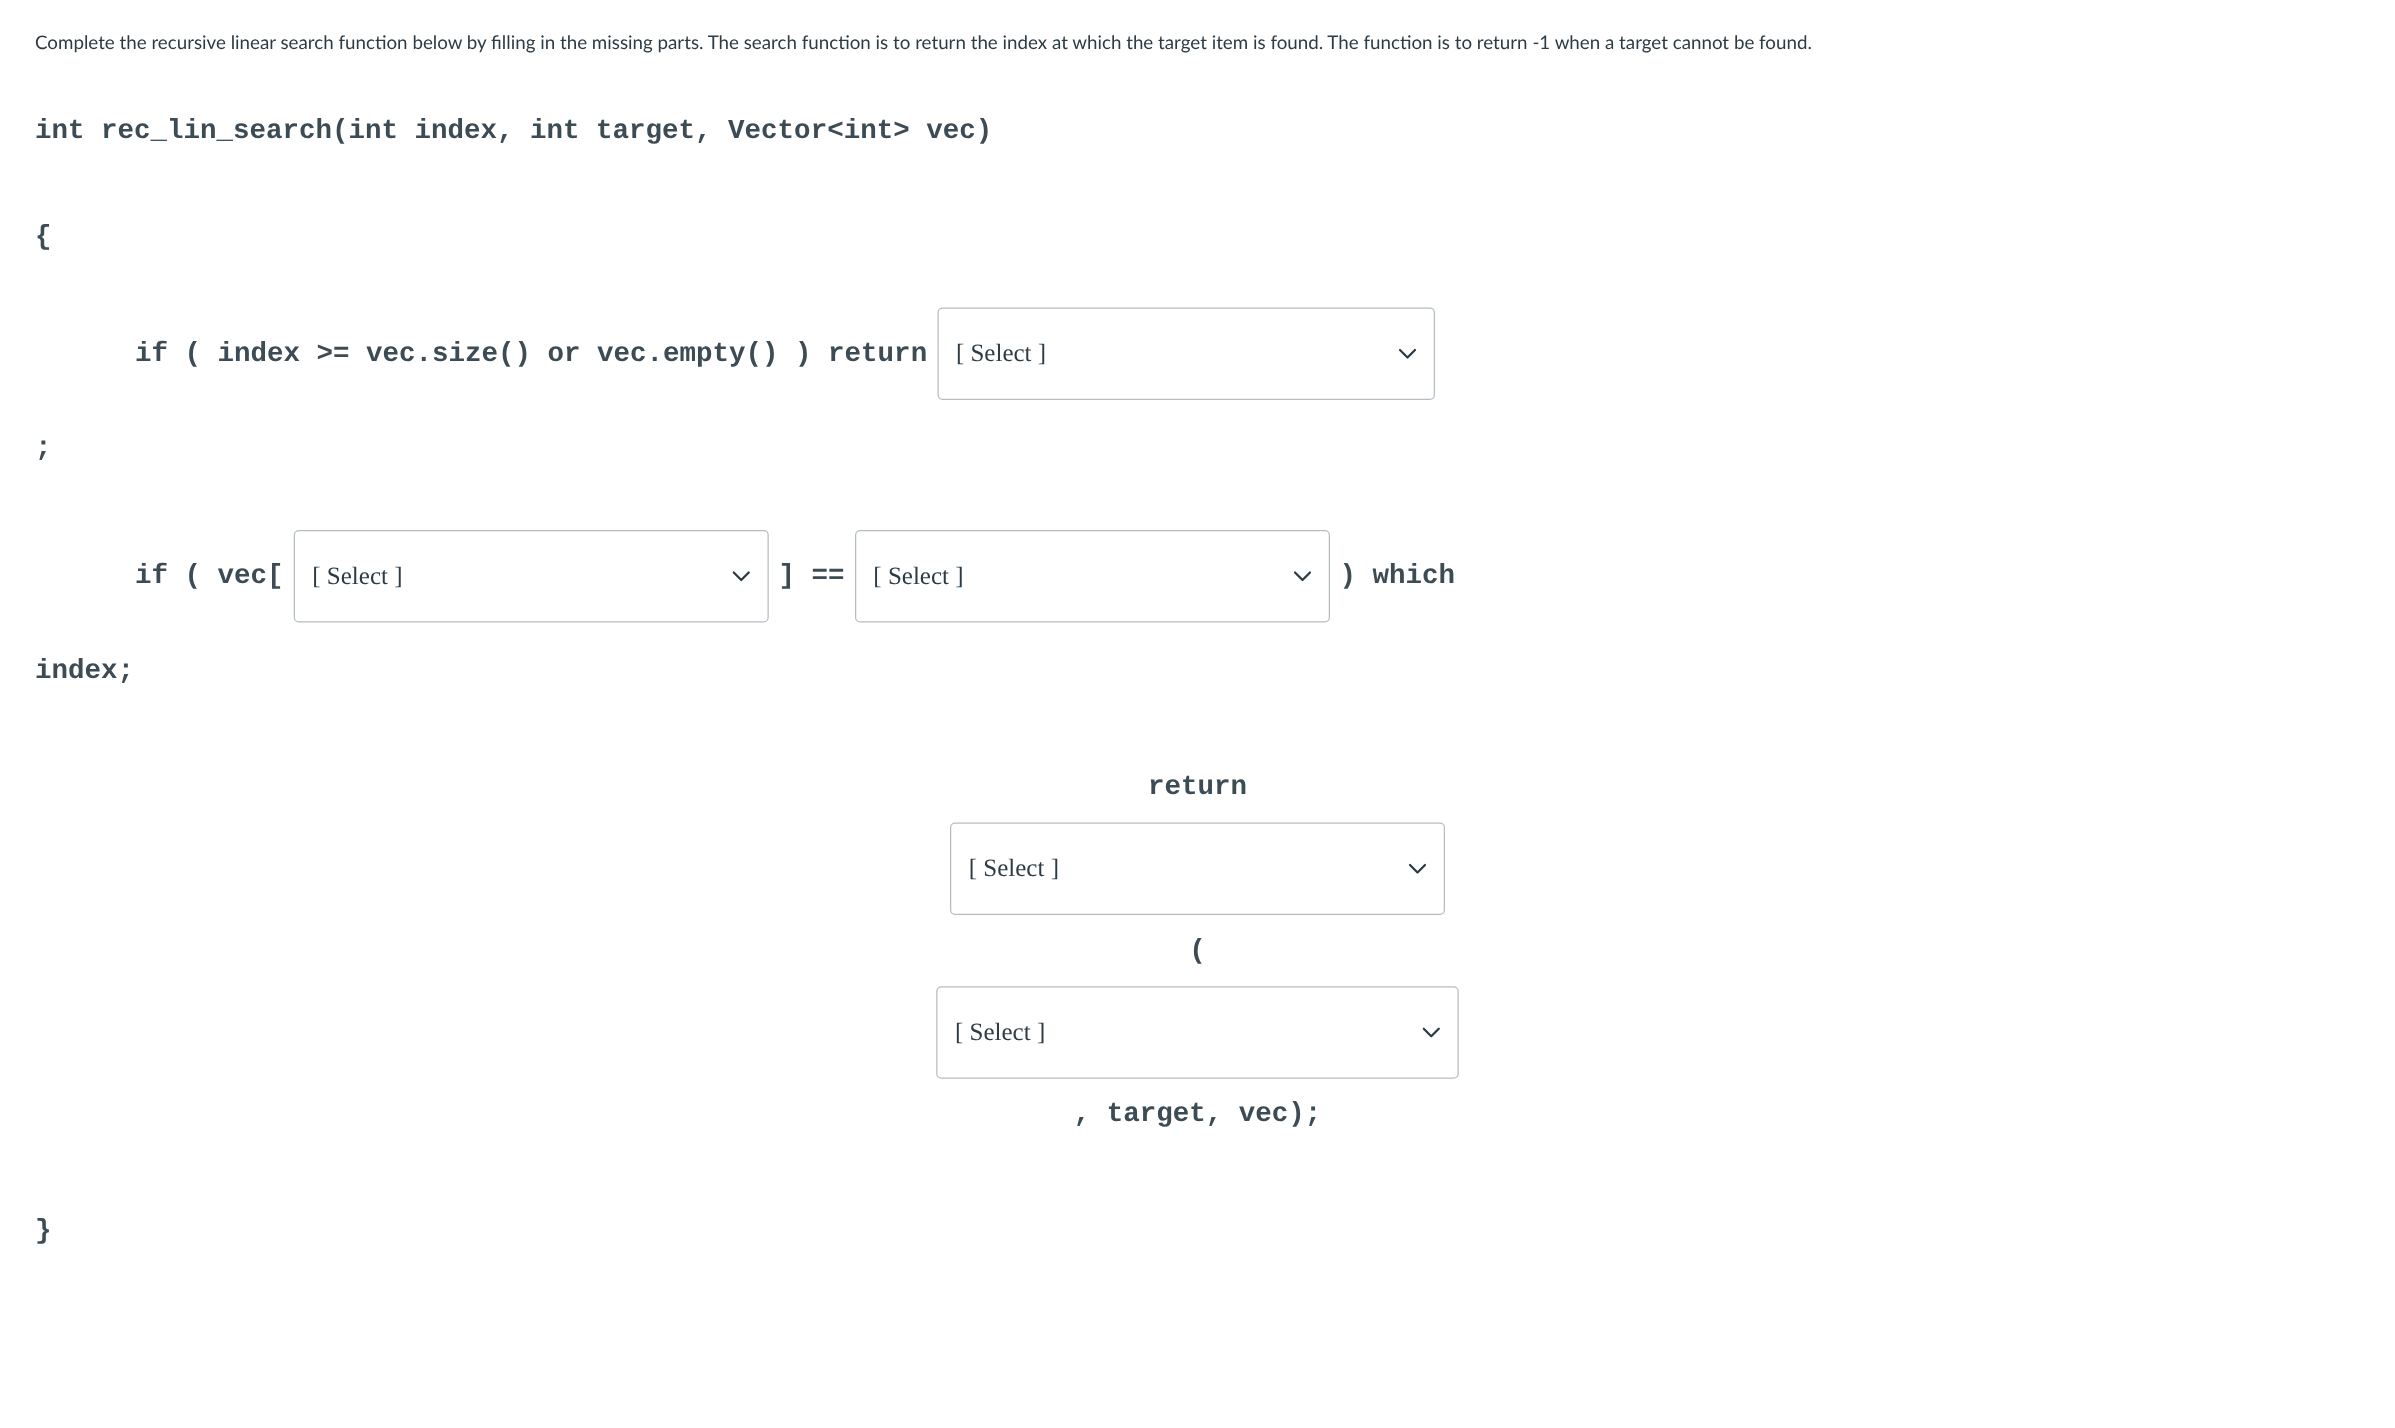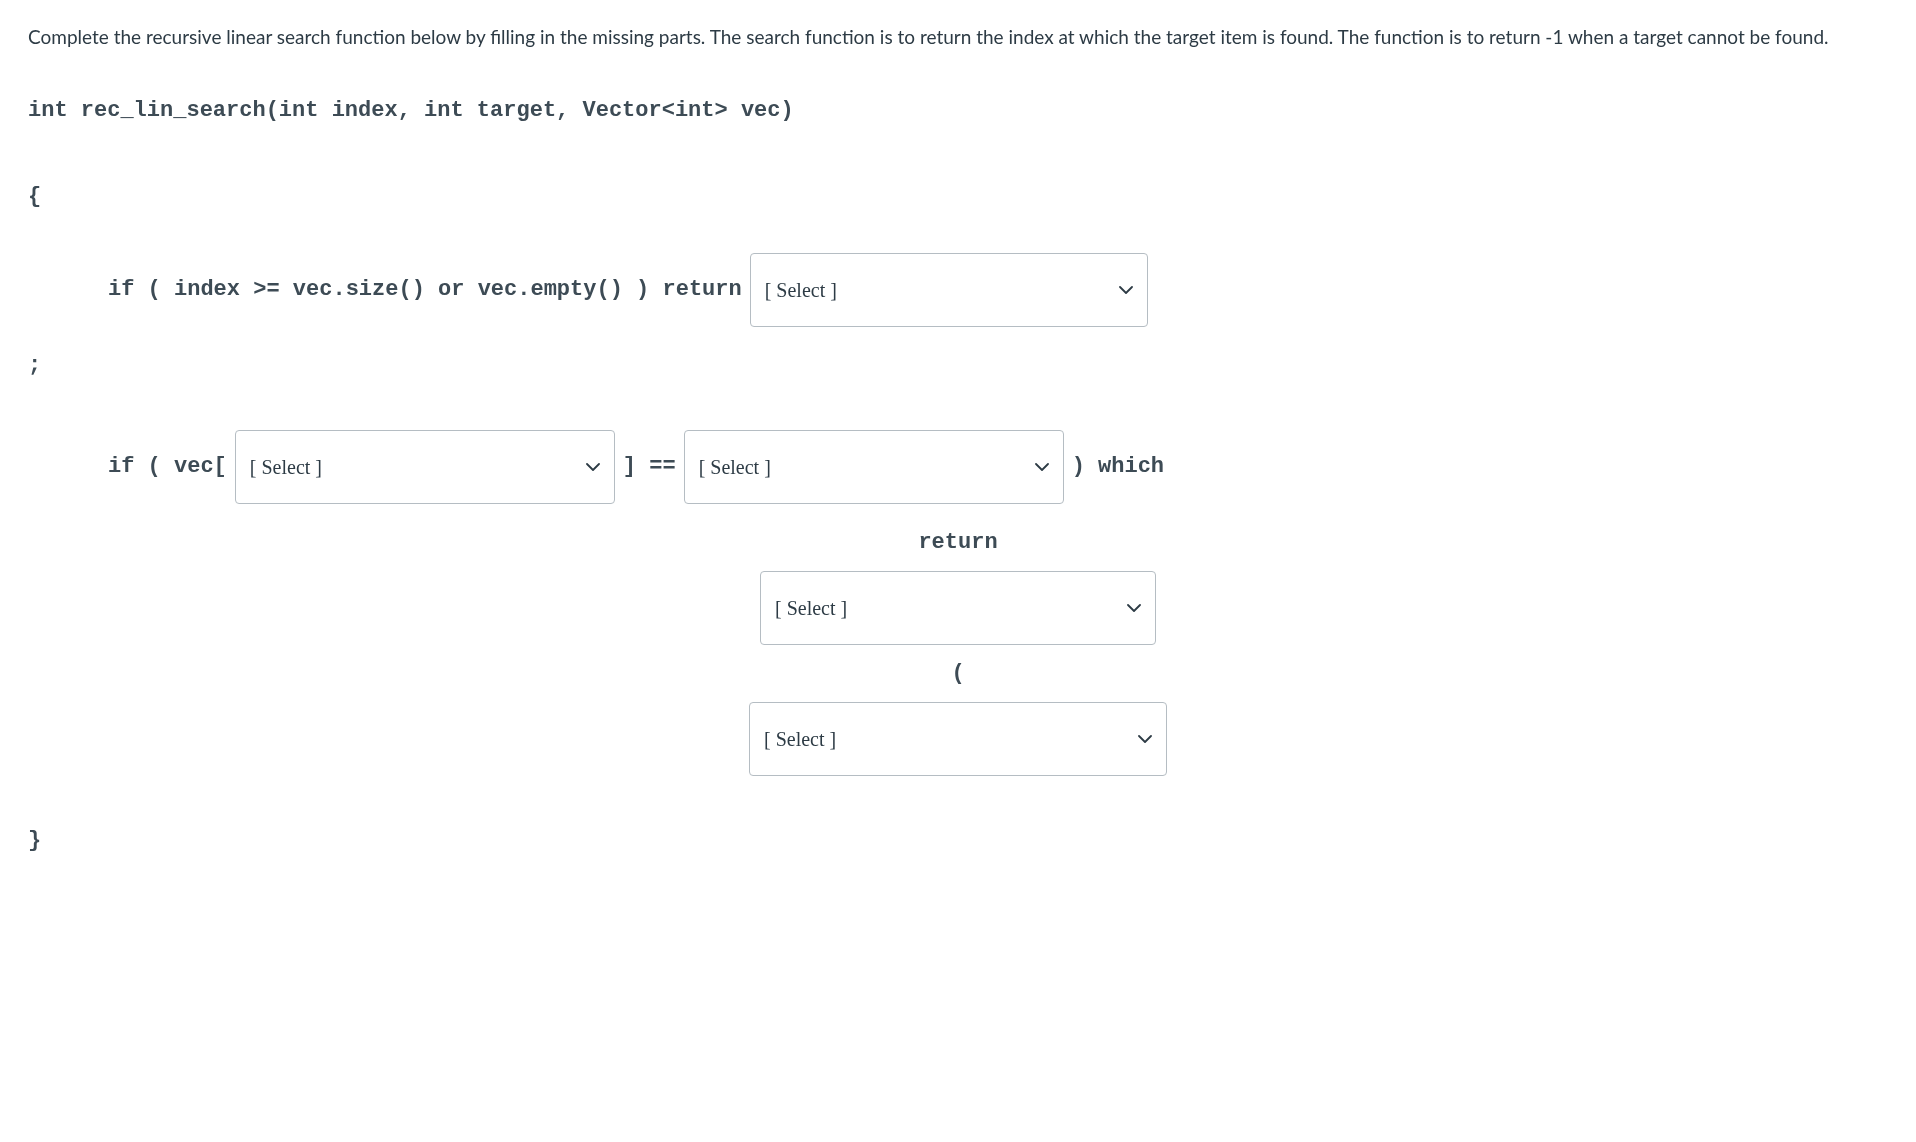--- a/index.html
+++ b/index.html
@@ -9,21 +9,21 @@
   }
   body {
     background: #ffffff;
     font-family: -apple-system, BlinkMacSystemFont, "Segoe UI", "Lato", sans-serif;
     color: #2d3b45;
     padding: 22px 28px;
     font-size: 22px;
     line-height: 1.55;
   }
   .question-text {
-    font-size: 19px;
+    font-size: 15px;
     color: #2d3b45;
     margin-bottom: 30px;
     line-height: 1.6;
   }
   .code-block {
     font-family: "Menlo", "Consolas", "Courier New", monospace;
     font-size: 22px;
     color: #2d3b45;
     line-height: 2.6;
   }
@@ -128,20 +128,23 @@
       <span class="label">[ Select ]</span>
       <span class="chevron">
         <svg viewBox="0 0 14 14" width="14" height="14">
             <path d="M1 4 L7 10 L13 4" fill="none" stroke="#2d3b45" stroke-width="1.8" stroke-linecap="round" stroke-linejoin="round"></path>
           </svg>
       </span>
     </div>
     <span class="code-text">) which</span>
   </div>
 
+  <div class="code-line" style="margin-bottom:36px;">
+    <span class="code-text">index;</span>
+  </div>
 
   <div class="code-line" style="margin-bottom:36px;flex-direction:column;">
     <span class="indent"></span>
     <span class="code-text">return</span>
     <div class="select-box w-sideA">
       <span class="label">[ Select ]</span>
       <span class="chevron">
         <svg viewBox="0 0 14 14" width="14" height="14">
             <path d="M1 4 L7 10 L13 4" fill="none" stroke="#2d3b45" stroke-width="1.8" stroke-linecap="round" stroke-linejoin="round"></path>
           </svg>
@@ -149,19 +152,20 @@
     </div>
     <span class="code-text">(</span>
     <div class="select-box w-sideB">
       <span class="label">[ Select ]</span>
       <span class="chevron">
         <svg viewBox="0 0 14 14" width="14" height="14">
             <path d="M1 4 L7 10 L13 4" fill="none" stroke="#2d3b45" stroke-width="1.8" stroke-linecap="round" stroke-linejoin="round"></path>
           </svg>
       </span>
     </div>
+    <span class="code-text">, target, vec);</span>
   </div>
 
   <div class="code-line">
     <span class="code-text">}</span>
   </div>
 
 </div>
 
 </body></html>

